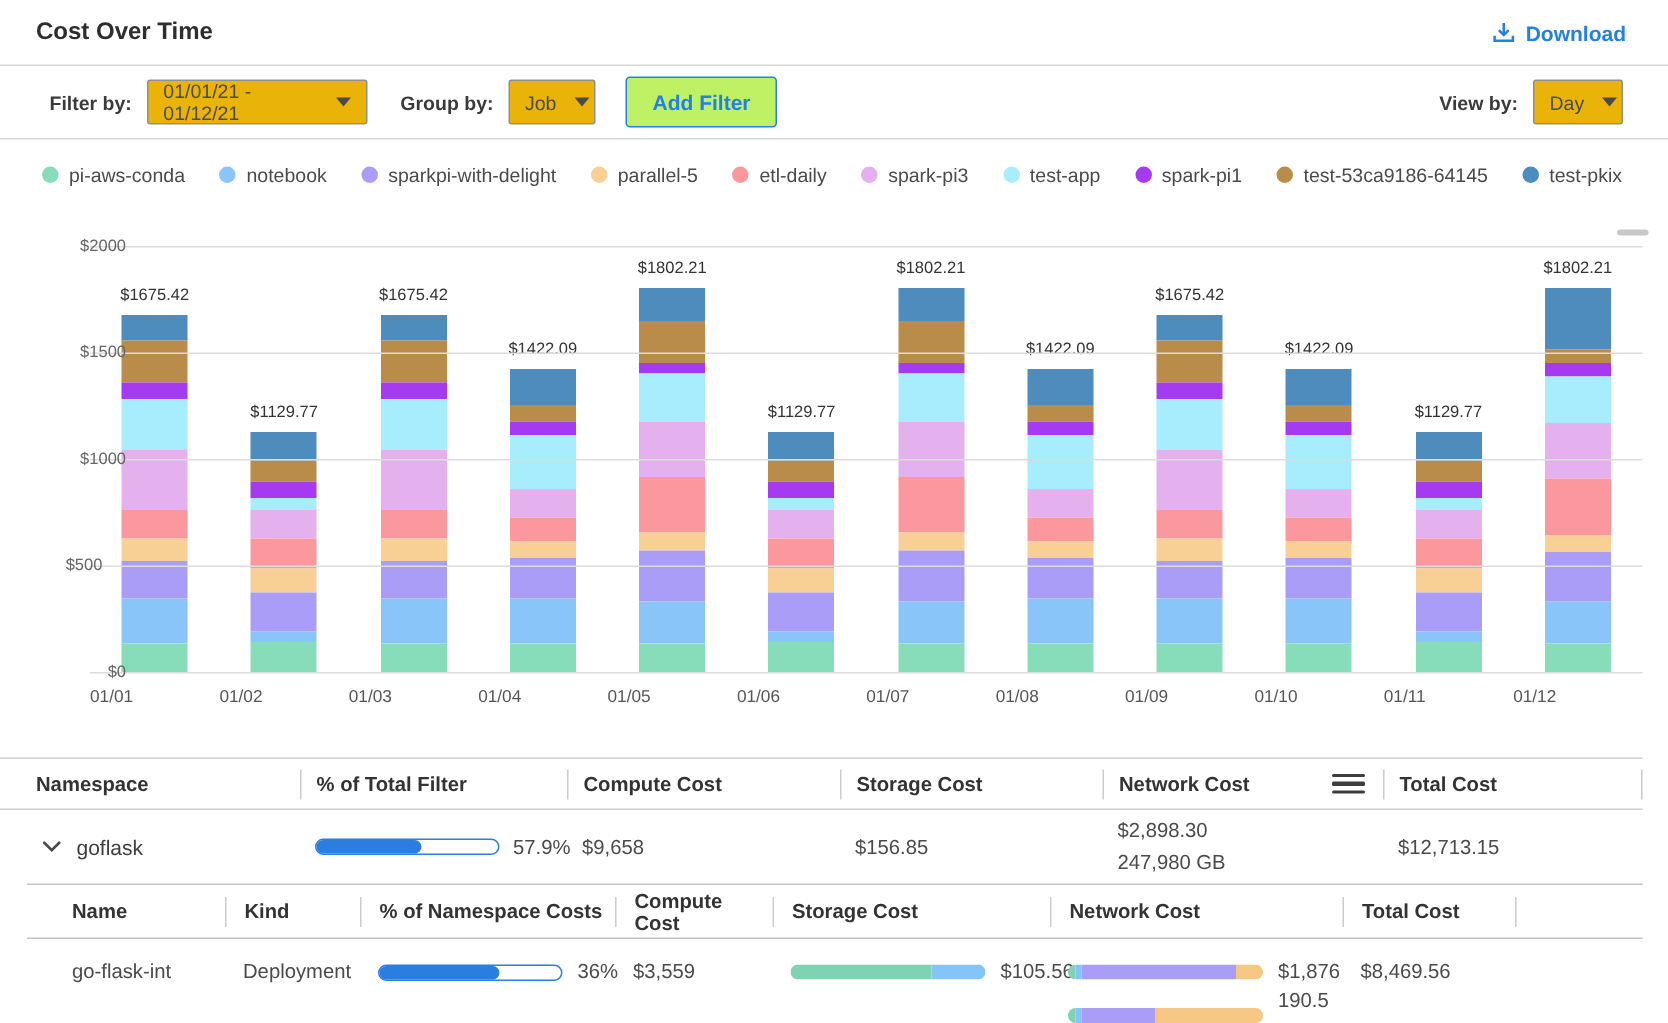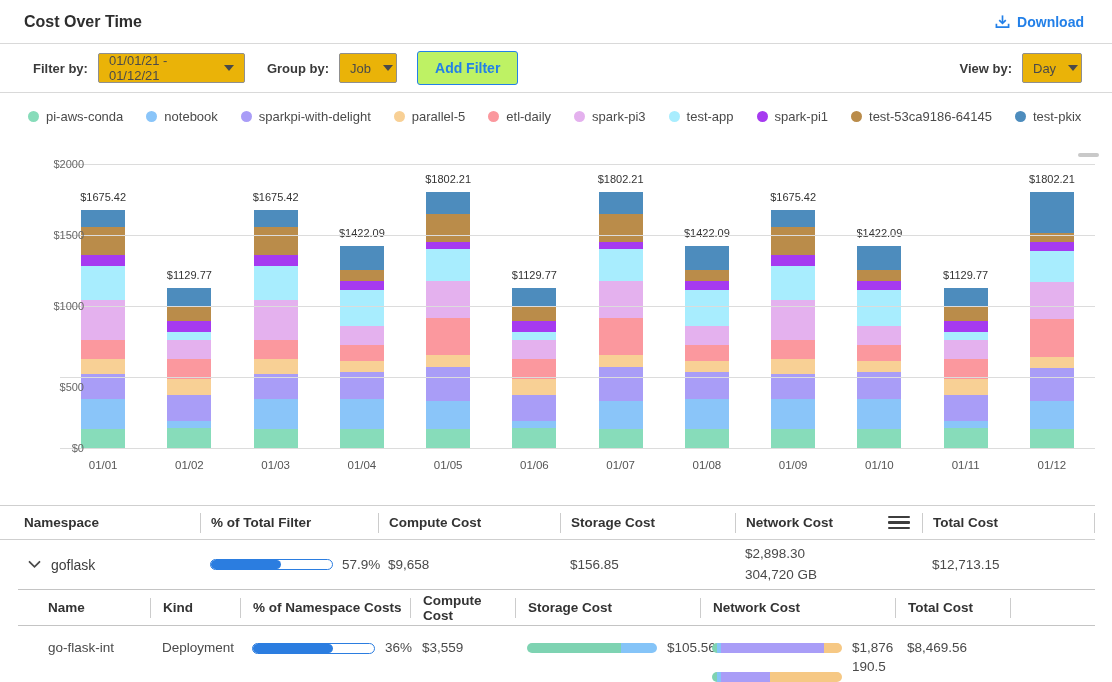--- a/index.html
+++ b/index.html
@@ -45,21 +45,21 @@
   .ytick { position:absolute; left:0; width:56px; text-align:right; font-size:11px;
            color:#666; transform:translateY(-50%);margin-left:28px; }
   .plot { position:absolute; left:60px; right:17px; top:24px; height:284px; display:flex; }
   .col { flex:1; position:relative; }
   .bar { position:absolute; left:50%; transform:translateX(-50%); bottom:0;
          width:44px; display:flex; flex-direction:column-reverse; }
   .seg { width:100%; }
   .total-label { position:absolute; left:50%; transform:translateX(-50%);
                  font-size:11px; color:#333; white-space:nowrap; }
   .xticks { position:absolute; left:60px; right:17px; top:319px; display:flex; }
-  .xtick { flex:1; text-align:center; font-size:11.5px; color:#555; }
+  .xtick { flex:1; text-align:left; font-size:11.5px; color:#555; }
 
   
   .tables { padding-top:15px; }
   .thead { display:grid; grid-template-columns:200px 178px 182px 175px 187px 173px;
            width:1095px; height:35px; border-top:1px solid #cfcfcf;
            border-bottom:1px solid #cfcfcf; align-items:center;
            font-weight:bold; font-size:13.5px; color:#333; }
   .th { display:flex; align-items:center; height:20px; padding-left:10px;
         border-left:1px solid #ccc; }
   .th:first-child { border-left:none; padding-left:24px; }
@@ -374,21 +374,21 @@
         <div class="xtick">01/07</div>
         <div class="xtick">01/08</div>
         <div class="xtick">01/09</div>
         <div class="xtick">01/10</div>
         <div class="xtick">01/11</div>
         <div class="xtick">01/12</div>
       </div>
   <div class="gridline" style="top: 308px;"></div>
       <div class="ytick" style="top: 308px;">$0</div>
       <div class="gridline" style="top: 237px;"></div>
-      <div class="ytick" style="top: 247px;">$500</div>
+      <div class="ytick" style="top: 237px; text-align: center;">$500</div>
       <div class="gridline" style="top: 166px;"></div>
       <div class="ytick" style="top: 166px;">$1000</div>
       <div class="gridline" style="top: 95px;"></div>
       <div class="ytick" style="top: 95px;">$1500</div>
       <div class="gridline" style="top: 24px;"></div>
       <div class="ytick" style="top: 24px;">$2000</div>
     </div>
 
   <div class="tables">
 
@@ -418,21 +418,21 @@
       <div class="pct-cell">
         <span class="pill">
           <span class="pill-fill" style="width: 57.9%;"></span>
         </span>
         <span>57.9%</span>
       </div>
       <div>$9,658</div>
       <div>$156.85</div>
       <div class="net-cell">
         <div>$2,898.30</div>
-        <div>304,720 GB</div>
+        <div>247,980 GB</div>
       </div>
       <div>$12,713.15</div>
     </div>
 
     <div class="subtable">
       <div class="sub-head">
         <div class="sh">Name</div>
         <div class="sh">Kind</div>
         <div class="sh">% of Namespace Costs</div>
         <div class="sh">Compute Cost</div>

